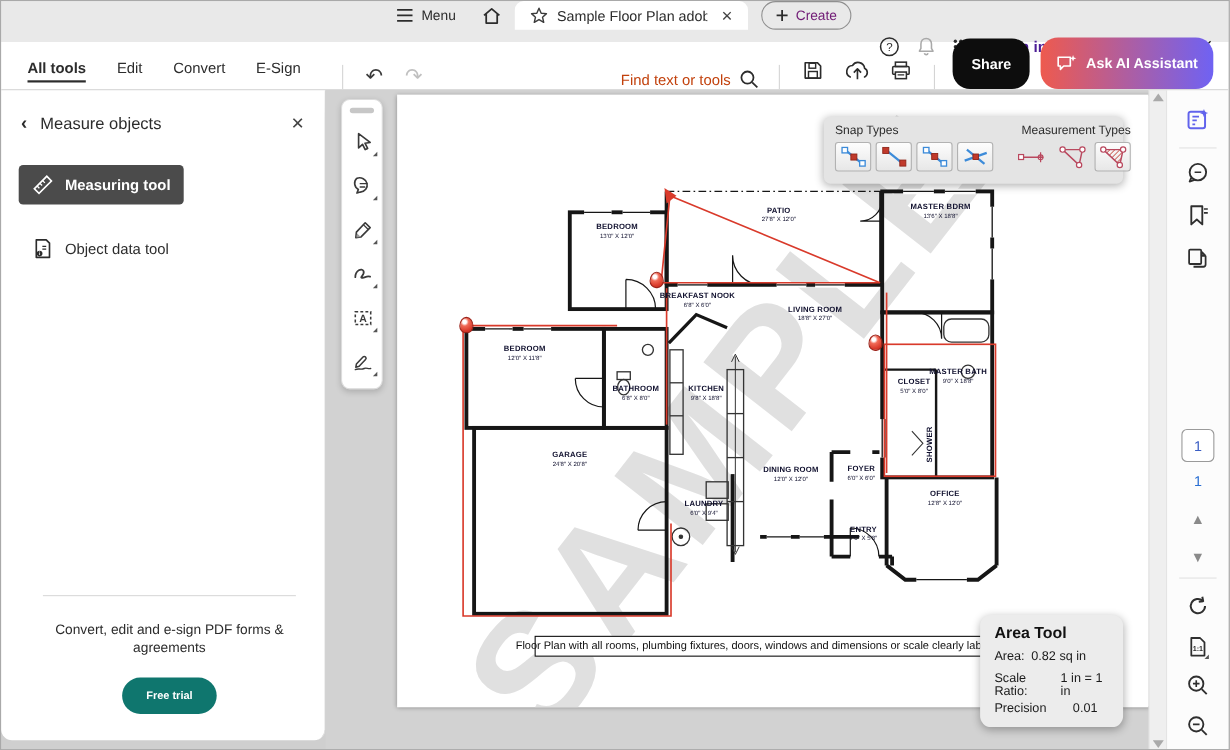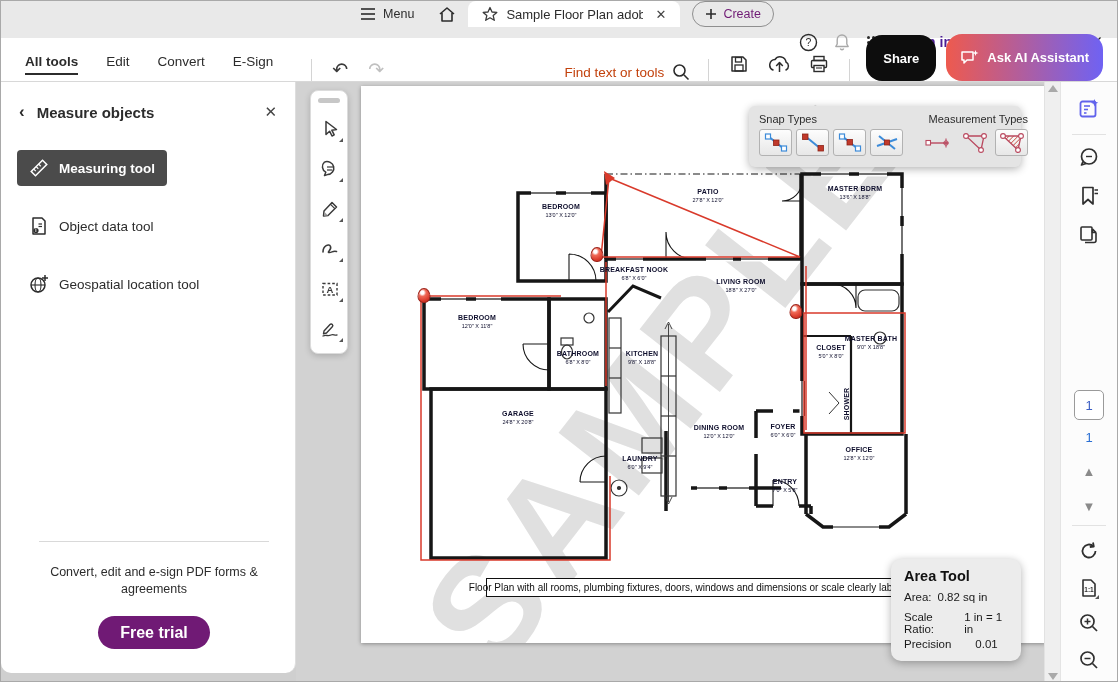--- a/index.html
+++ b/index.html
@@ -34,28 +34,28 @@
   .share-btn { background:#0d0d0d; color:#fff; font-size:13px; font-weight:bold; border-radius:16px; height:46px; padding:0 17px; display:flex; align-items:center; margin:0 10px 0 6px; cursor:pointer; }
   .ai-btn { background:linear-gradient(90deg,#ee5a4e,#6f62f3); color:#fff; font-size:13px; font-weight:bold; border-radius:16px; height:47px; padding:0 14px; display:flex; align-items:center; gap:8px; cursor:pointer; }
 
   
   .main { display:flex; height:601px; }
 
   
   .left-panel { width:295px; background:#fff; border-right:1px solid #dedede; position:relative; height:591px; border-radius:0 0 10px 10px; }
   .lp-head { display:flex; align-items:center; padding:20px 18px 6px 18px; gap:12px; }
   .lp-back { font-size:17px; font-weight:bold; color:#2c2c2c; cursor:pointer; }
-  .lp-title { font-size:15px; font-weight:bold; color:#2c2c2c; flex:1; }
+  .lp-title { font-size:15px; font-weight:normal; color:#2c2c2c; flex:1; }
   .lp-close { font-size:15px; color:#444; cursor:pointer; }
   .lp-tool { display:flex; align-items:center; gap:10px; margin:22px 16px 0 16px; font-size:13.5px; color:#2c2c2c; cursor:pointer; padding:8px 12px; border-radius:4px; width:fit-content; }
   .lp-tool.active { background:#4b4b4b; color:#fff; font-weight:bold; }
   .lp-bottom { position:absolute; bottom:24px; left:12px; right:0; text-align:center; }
   .lp-bottom hr { border:none; border-top:1px solid #d9d9d9; margin:0 26px 22px 26px; }
   .lp-promo { font-size:12.5px; color:#2c2c2c; width:230px; margin:0 auto 18px auto; line-height:1.35; }
-  .free-trial { background:#701a75; color:#fff; border:none; font-size:16px; font-weight:bold; border-radius:17px; height:33px; padding:4px 22px; cursor:pointer; font-family:inherit; }
+  .free-trial { background:#0f766e; color:#fff; border:none; font-size:10px; font-weight:bold; border-radius:17px; height:33px; padding:4px 22px; cursor:pointer; font-family:inherit; }
 
   
   .doc-area { flex:1; background:#d2d2d2; position:relative; overflow:hidden; }
 
   
   .quick-tools { position:absolute; left:14px; top:8px; width:38px; background:#fff; border:1px solid #dcdcdc; border-radius:8px; box-shadow:0 2px 6px rgba(0,0,0,.18); padding:5px 0 4px 0; z-index:5; }
   .qt-handle { width:22px; height:5px; border-radius:3px; background:#c7c7c7; margin:2px auto 6px auto; cursor:grab; }
   .qt-btn { width:38px; height:40px; display:flex; align-items:center; justify-content:center; cursor:pointer; position:relative; }
   .qt-btn::after { content:""; position:absolute; right:6px; bottom:7px; border-left:4px solid transparent; border-bottom:4px solid #555; }
 
@@ -255,29 +255,20 @@
     </div>
     <div class="lp-tool">
       <svg width="20" height="20" viewBox="0 0 20 20">
           <path d="M4,2 H13 L16,5 V18 H4 Z" fill="none" stroke="#2c2c2c" stroke-width="1.5" stroke-linejoin="round"></path>
           <circle cx="7" cy="14.5" r="2.6" fill="#2c2c2c"></circle>
           <text x="7" y="16.2" font-size="4.5" text-anchor="middle" fill="#fff" font-family="Liberation Sans" font-weight="bold">i</text>
           <line x1="9.5" y1="8" x2="13" y2="8" stroke="#2c2c2c" stroke-width="1.2"></line>
           <line x1="9.5" y1="10.5" x2="13" y2="10.5" stroke="#2c2c2c" stroke-width="1.2"></line>
         </svg>
       <span>Object data tool</span>
-    </div>
-    <div class="lp-tool">
-      <svg width="20" height="20" viewBox="0 0 20 20">
-          <circle cx="9" cy="11" r="7" fill="none" stroke="#2c2c2c" stroke-width="1.5"></circle>
-          <ellipse cx="9" cy="11" rx="3" ry="7" fill="none" stroke="#2c2c2c" stroke-width="1.1"></ellipse>
-          <line x1="2" y1="11" x2="16" y2="11" stroke="#2c2c2c" stroke-width="1.1"></line>
-          <path d="M16,1 V7 M13,4 H19" stroke="#2c2c2c" stroke-width="1.5"></path>
-        </svg>
-      <span>Geospatial location tool</span>
     </div>
     <div class="lp-bottom">
       <hr>
       <div class="lp-promo">Convert, edit and e-sign PDF forms &amp; agreements</div>
       <button class="free-trial">Free trial</button>
     </div>
   </div>
 
   <div class="doc-area">
 

